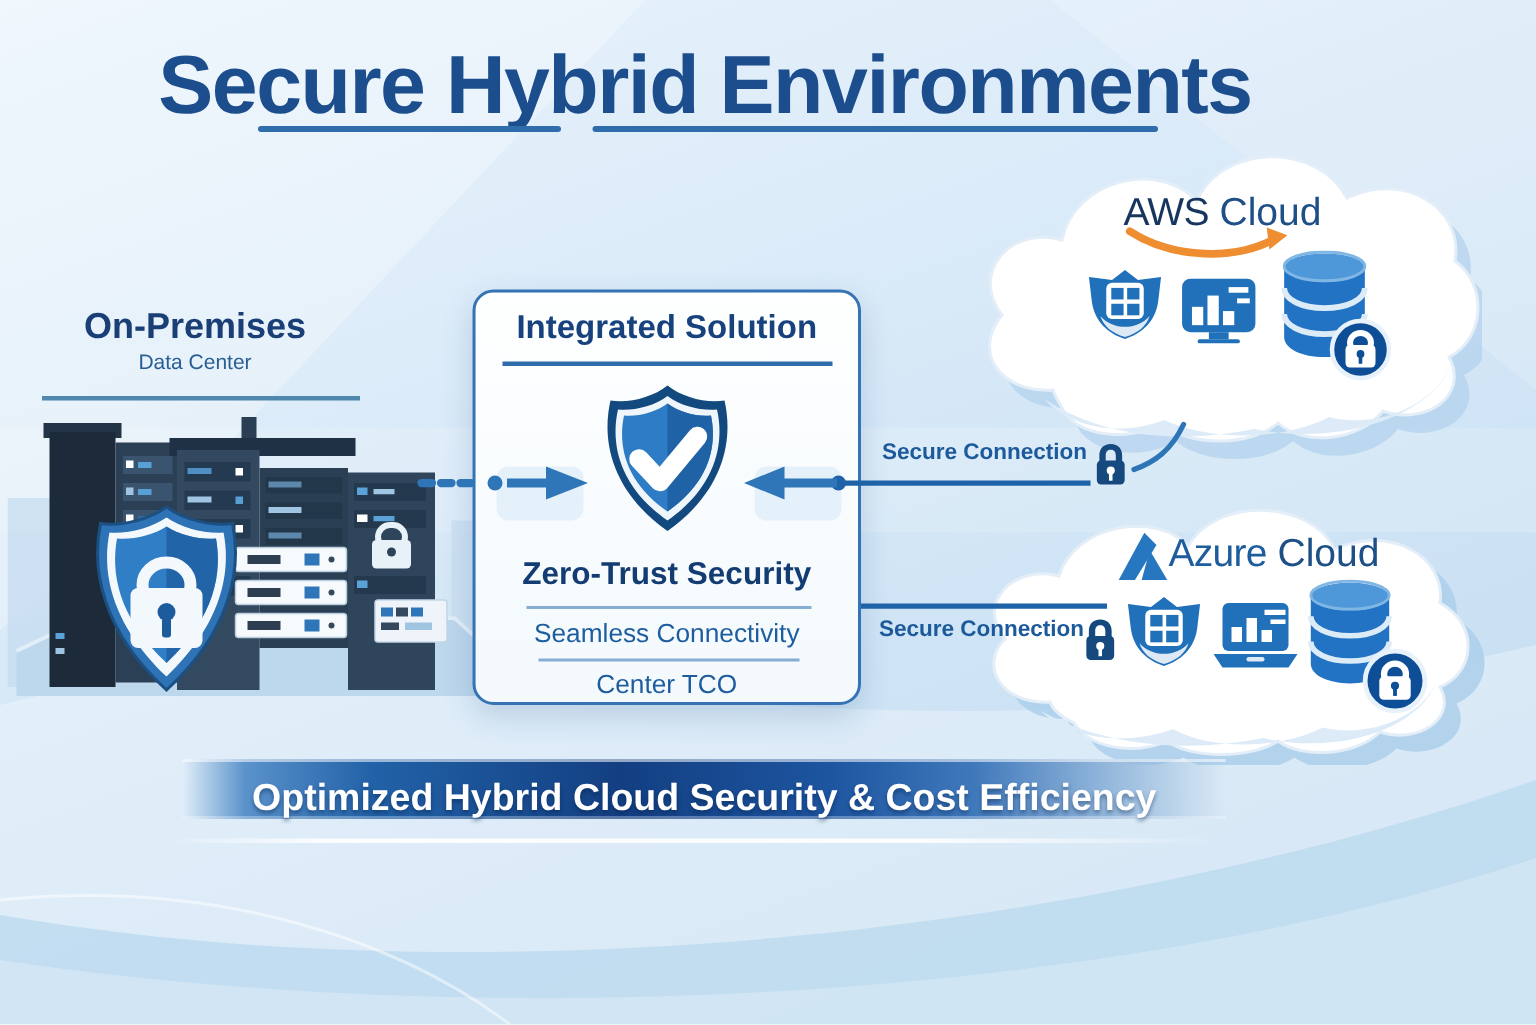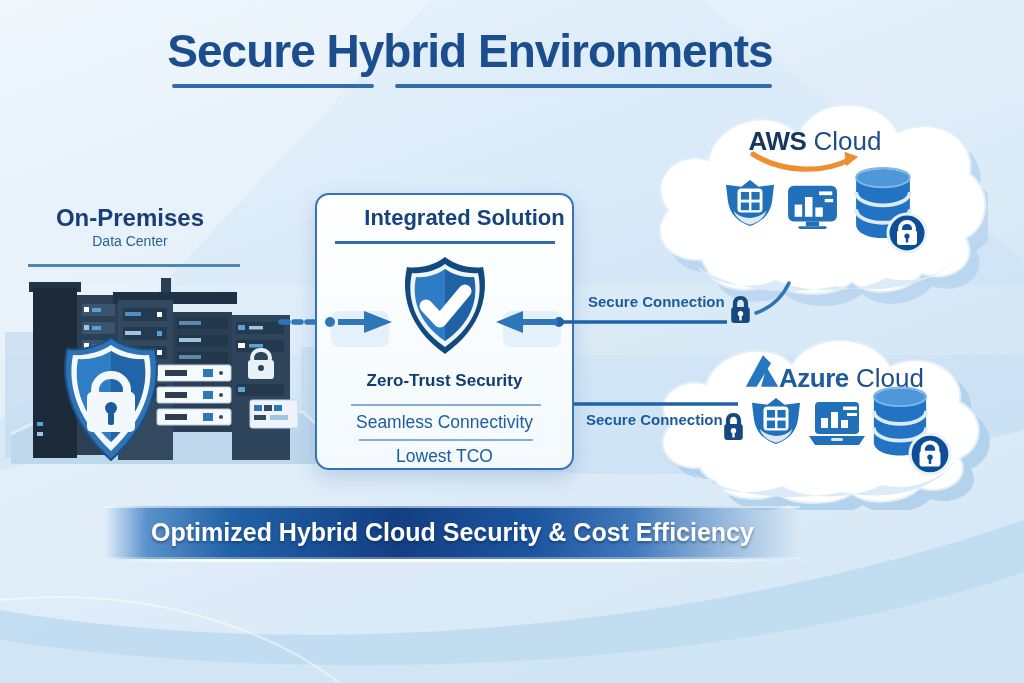--- a/index.html
+++ b/index.html
@@ -4,52 +4,52 @@
 <style>
   html,body{margin:0;padding:0;background:#ffffff;}
   #stage{
     position:relative;width:1024px;height:683px;margin:0 auto;overflow:hidden;
     font-family:"Liberation Sans", sans-serif;
     background:linear-gradient(160deg,#eaf4fc 0%,#ddecf9 30%,#cfe4f5 62%,#c2dbf0 100%);
   }
   .abs{position:absolute;}
   .ctr{text-align:center;}
   
-  .title{left:0;top:24px;width:940px;font-size:46px;font-weight:bold;color:#1c4e8e;letter-spacing:-1px;}
+  .title{left:0;top:24px;width:940px;font-size:55px;font-weight:bold;color:#1c4e8e;letter-spacing:-1px;}
   .title-rule{height:4px;background:#2e6cab;border-radius:2px;top:84px;}
   
   .onprem-title{left:20px;top:204px;width:220px;font-size:24px;font-weight:bold;color:#1a3f77;}
   .onprem-sub{left:20px;top:233px;width:220px;font-size:14px;font-weight:500;color:#2a5f93;}
   .onprem-rule{left:28px;top:264px;width:212px;height:2.5px;background:#4f87ae;}
   
   .card{
     left:315px;top:193px;width:259px;height:277px;box-sizing:border-box;
     border:2.5px solid #3573b4;border-radius:14px;
     background:linear-gradient(180deg,#feffff 0%,#f3f9fd 100%);
     box-shadow:0 8px 20px rgba(40,90,150,.20);
   }
-  .card-heading{left:0;top:10px;width:100%;font-size:22px;font-weight:bold;color:#17427e;padding-left:20px;}
+  .card-heading{left:0;top:10px;width:100%;font-size:22px;font-weight:bold;color:#17427e;}
   .card-rule{left:18px;top:46px;width:220px;height:2.5px;background:#2e6cab;}
-  .feat-main{left:0;top:176px;width:100%;font-size:17px;font-weight:bold;color:#123c72;}
+  .feat-main{left:0;top:176px;width:100%;font-size:21px;font-weight:bold;color:#123c72;}
   .feat-rule1{left:34px;top:209px;width:190px;height:1.5px;background:#86aed4;}
   .feat-a{left:0;top:217px;width:100%;font-size:17.5px;font-weight:400;color:#1d5d9e;}
   .feat-rule2{left:42px;top:244px;width:174px;height:1.5px;background:#86aed4;}
   .feat-b{left:0;top:251px;width:100%;font-size:17.5px;font-weight:500;color:#1d5d9e;}
   .ribbon{background:#d9eaf7;border-radius:8px;opacity:.65;}
   
   .conn-label{width:140px;font-size:15px;font-weight:bold;color:#1c5a9c;}
   
   .cloud-name{font-size:26px;color:#1d5d9e;white-space:nowrap;}
-  .cloud-name .brand{font-weight:700;color:#16355f;letter-spacing:-0.5px;}
+  .cloud-name .brand{font-weight:400;color:#16355f;letter-spacing:-0.5px;}
   .cloud-name.azure .brand{color:#1d5d9e;}
   .cloud-name .rest{font-weight:500;color:#1e5globalf86;}
   .cloud-name .rest{font-weight:400;color:#1e4f86;}
   
   .banner{
-    left:105px;top:506px;width:695px;height:53px;
+    left:122px;top:506px;width:695px;height:40px;
     background:linear-gradient(90deg,
       rgba(120,168,216,0) 0%, #5a92cb 6%, #2262a8 18%, #133f82 42%,
       #1d55a0 62%, #4079bb 76%, #8fb4da 88%, rgba(170,200,230,0) 100%);
     box-shadow:inset 0 2px 0 rgba(255,255,255,.55), inset 0 -2px 0 rgba(255,255,255,.30);
   }
   .banner-text{
     width:100%;line-height:53px;text-align:center;color:#ffffff;
     font-size:25px;font-weight:bold;text-shadow:0 2px 3px rgba(0,30,70,.45);
   }
   .banner-underglow{left:110px;top:559px;width:705px;height:3px;
@@ -210,21 +210,21 @@
       <path d="M51 4 C61 12 77 16 89 14 C95 40 89 74 51 101 C13 74 7 40 13 14 C25 16 41 12 51 4 Z" fill="#12497f"></path>
       <path d="M51 11 C60 18 74 21 84 20 C89 42 84 71 51 94 C18 71 13 42 18 20 C28 21 42 18 51 11 Z" fill="#eef5fb"></path>
       <path d="M51 16 C59 22 71 25 80 24 C84 43 80 68 51 88 C22 68 18 43 22 24 C31 25 43 22 51 16 Z" fill="#2e7cc6"></path>
       <path d="M51 16 C59 22 71 25 80 24 C84 43 80 68 51 88 Z" fill="#1b5c9e" opacity="0.8"></path>
       <path d="M32 53 L46 68 L71 38" fill="none" stroke="#ffffff" stroke-width="13" stroke-linecap="round" stroke-linejoin="round"></path>
     </svg>
     <div class="abs ctr feat-main">Zero-Trust Security</div>
     <div class="abs feat-rule1"></div>
     <div class="abs ctr feat-a">Seamless Connectivity</div>
     <div class="abs feat-rule2"></div>
-    <div class="abs ctr feat-b">Lowest TCO</div>
+    <div class="abs ctr feat-b">Center TCO</div>
   </div>
 
   <svg class="abs" style="left:636px;top:86px;" width="352" height="222" viewBox="0 0 352 222">
     <g transform="translate(10,12)" opacity="0.85">
       <path d="M66 174 C30 176 12 148 32 124 C10 96 38 64 72 74 C80 34 136 20 162 48 C178 10 242 8 262 46 C300 28 340 52 334 88 C356 104 354 140 330 152 C344 178 314 198 286 188 C270 208 234 212 216 196 C198 212 156 212 138 196 C116 210 80 204 72 186 C70 182 67 178 66 174 Z" fill="#b7d5ee"></path>
     </g>
     <path d="M66 174 C30 176 12 148 32 124 C10 96 38 64 72 74 C80 34 136 20 162 48 C178 10 242 8 262 46 C300 28 340 52 334 88 C356 104 354 140 330 152 C344 178 314 198 286 188 C270 208 234 212 216 196 C198 212 156 212 138 196 C116 210 80 204 72 186 C70 182 67 178 66 174 Z" fill="#ffffff" stroke="#e3eef8" stroke-width="2"></path>
     <path d="M60 180 C100 206 150 210 200 200 C260 212 320 190 332 156 C320 186 280 200 250 192 C220 208 170 208 140 194 C110 206 76 198 60 180 Z" fill="#dcebf7"></path>
   </svg>
   <div class="abs ctr cloud-name" style="left:740px;top:126px;width:150px;">
@@ -272,21 +272,21 @@
     <g transform="translate(11,11)" opacity="0.9">
       <path d="M58 140 C26 142 10 116 28 98 C8 74 34 48 64 56 C74 22 128 12 150 36 C168 4 230 4 248 38 C284 22 322 42 318 74 C344 88 342 120 318 130 C330 152 302 168 278 160 C262 176 226 178 210 166 C192 178 152 178 136 166 C114 176 82 170 74 154 C66 150 60 146 58 140 Z" fill="#aed0ec"></path>
     </g>
     <path d="M58 140 C26 142 10 116 28 98 C8 74 34 48 64 56 C74 22 128 12 150 36 C168 4 230 4 248 38 C284 22 322 42 318 74 C344 88 342 120 318 130 C330 152 302 168 278 160 C262 176 226 178 210 166 C192 178 152 178 136 166 C114 176 82 170 74 154 C66 150 60 146 58 140 Z" fill="#ffffff" stroke="#e3eef8" stroke-width="2"></path>
     <path d="M52 146 C95 170 150 174 200 164 C255 176 305 156 316 126 C305 152 268 164 240 157 C210 172 165 172 140 158 C108 170 70 164 52 146 Z" fill="#dcebf7"></path>
   </svg>
   <svg class="abs" style="left:744px;top:352px;" width="36" height="37" viewBox="0 0 40 40">
     <path d="M21 3 L30 12 L14 38 L2 38 Z" fill="#2677c0"></path>
     <path d="M25 16 L38 38 L19 38 Z" fill="#2677c0"></path>
   </svg>
-  <div class="abs ctr cloud-name azure" style="left:779px;top:363px;width:140px;">
+  <div class="abs ctr cloud-name azure" style="left:779px;top:353px;width:140px;">
     <span class="brand">Azure</span><span class="rest"> Cloud</span>
   </div>
   <svg class="abs" style="left:748px;top:396px;" width="56" height="50" viewBox="0 0 58 52">
     <path d="M29 2 L38 9 L54 7 L52 24 C50 38 41 46 29 50 C17 46 8 38 6 24 L4 7 L20 9 Z" fill="#2070ba"></path>
     <path d="M12 34 C20 44 38 44 46 34 C44 41 38 46 29 48.5 C20 46 14 41 12 34 Z" fill="#ffffff" opacity="0.85"></path>
     <rect x="16" y="11" width="26" height="25" rx="4" fill="#ffffff"></rect>
     <rect x="19.5" y="14.5" width="8.5" height="8" fill="#2070ba"></rect>
     <rect x="30.5" y="14.5" width="8.5" height="8" fill="#2070ba"></rect>
     <rect x="19.5" y="25.5" width="8.5" height="8" fill="#2070ba"></rect>
     <rect x="30.5" y="25.5" width="8.5" height="8" fill="#2070ba"></rect>

